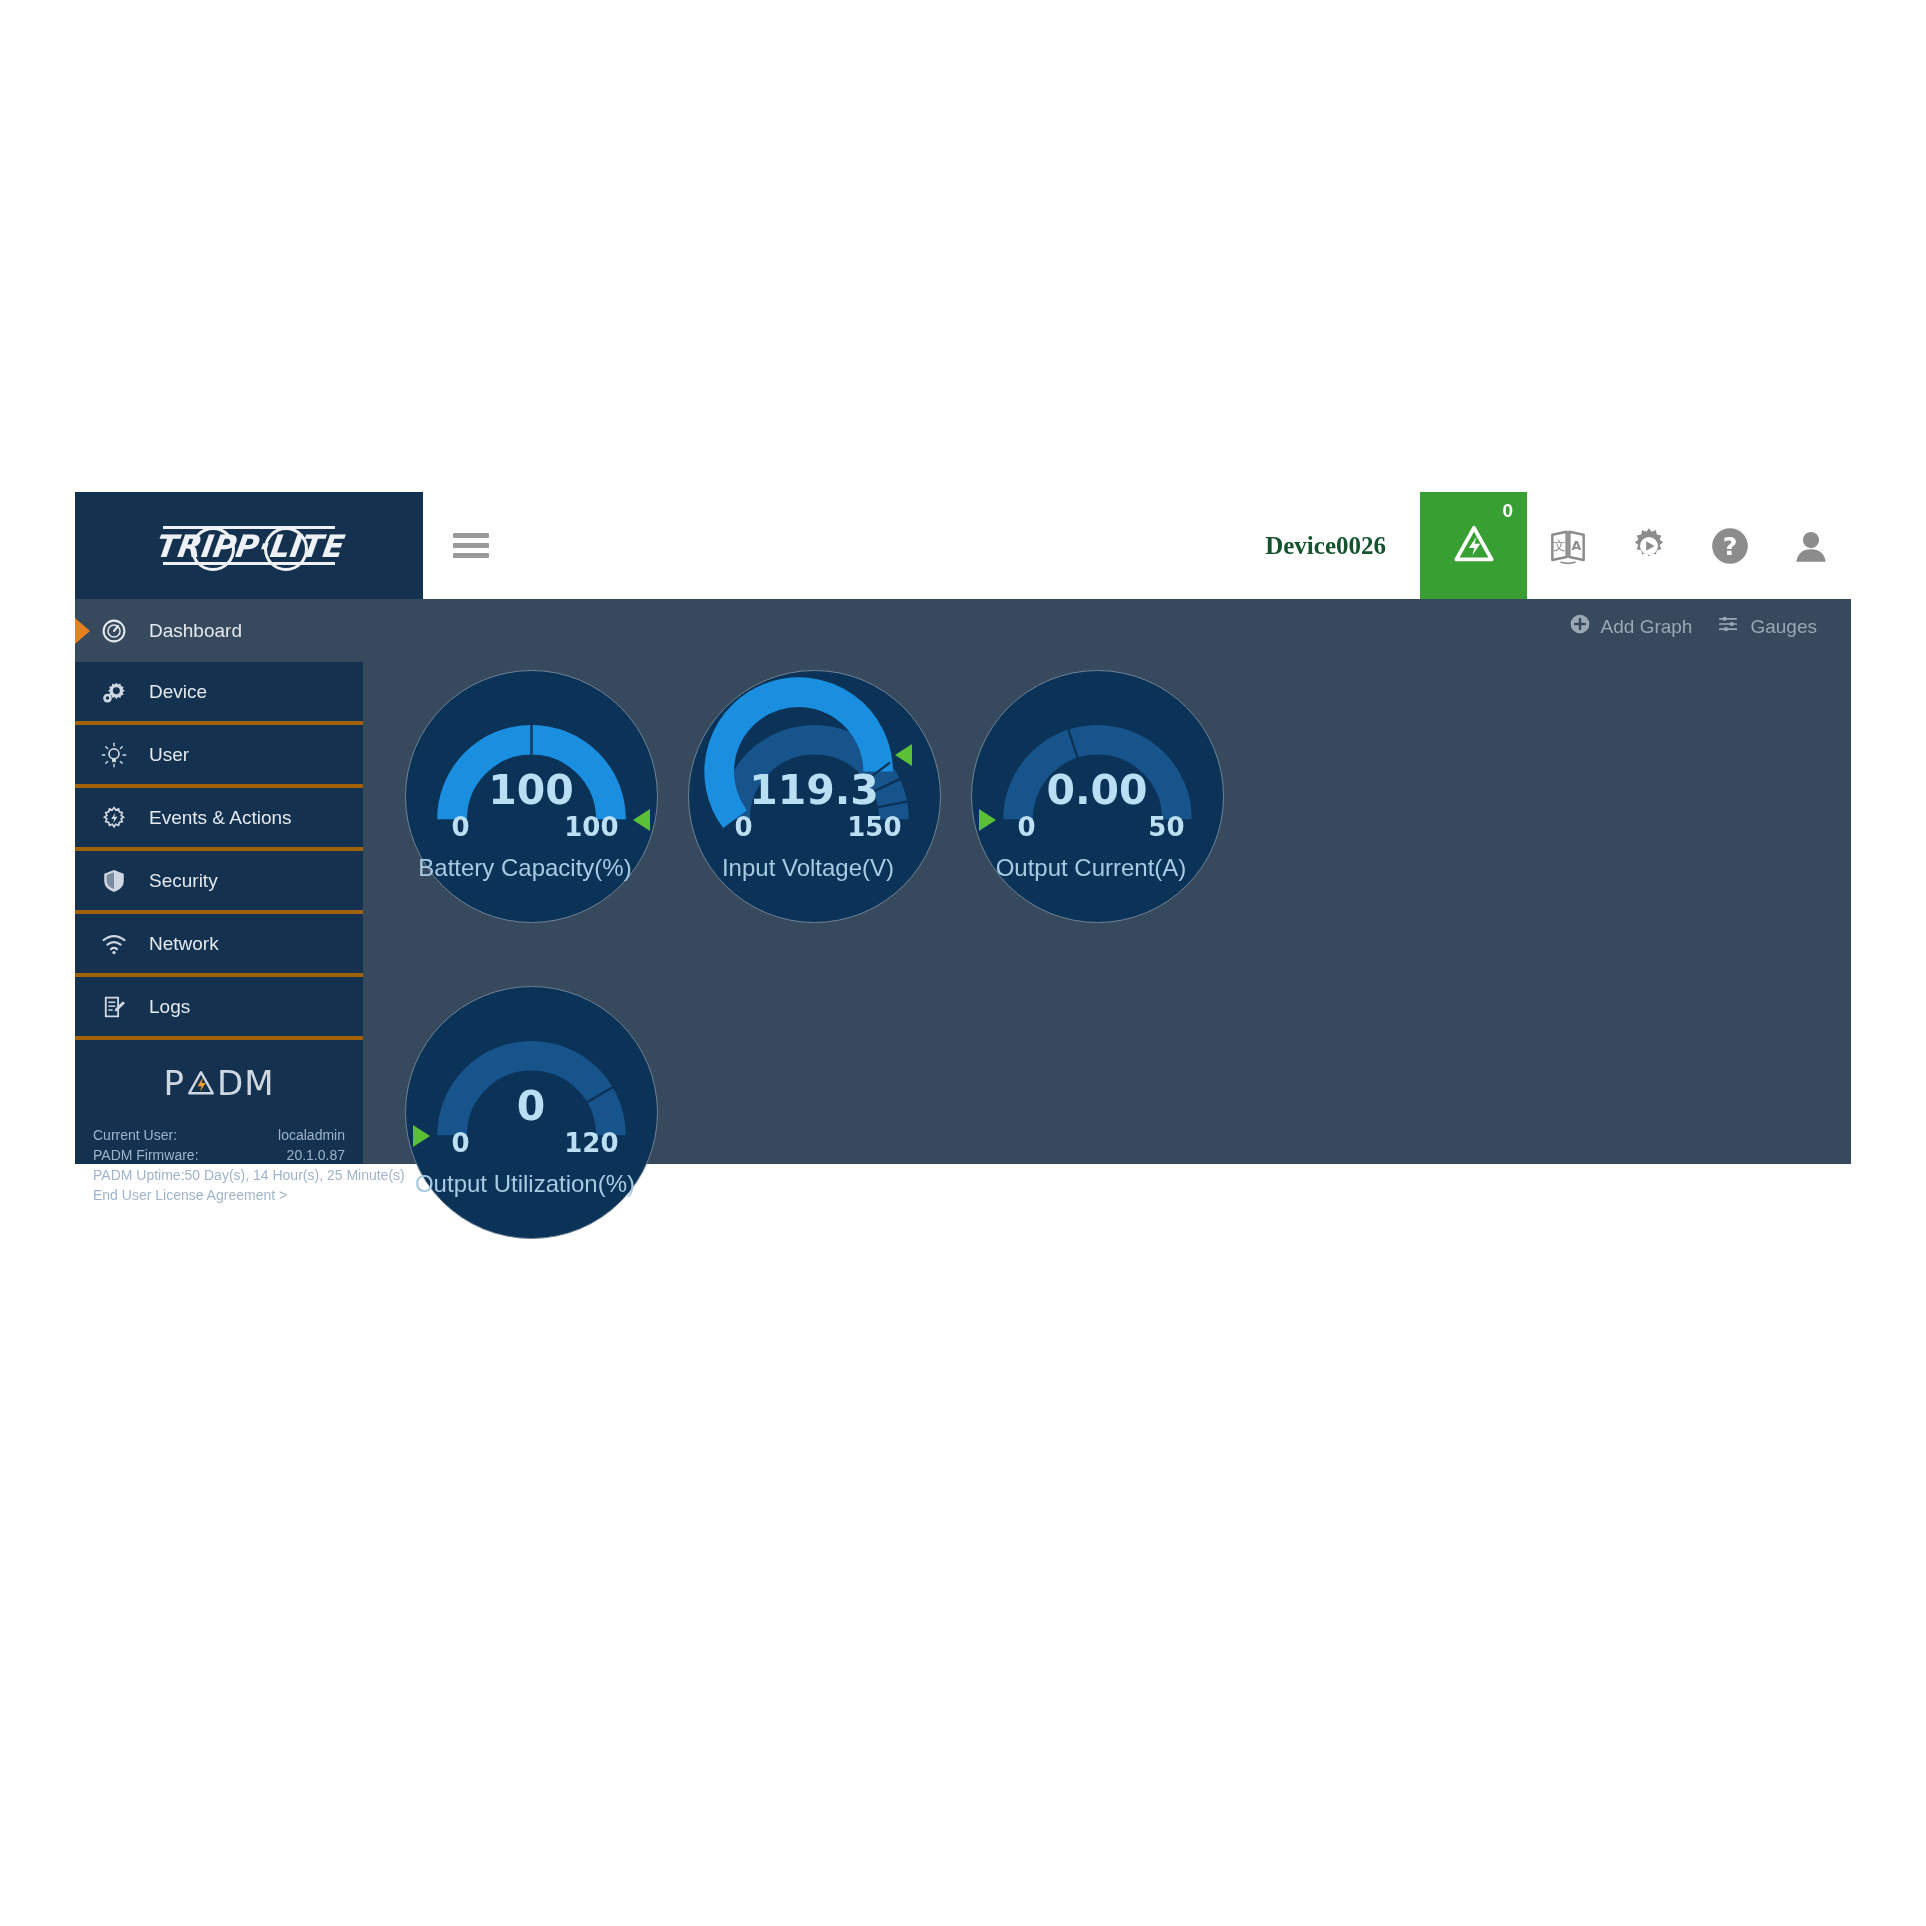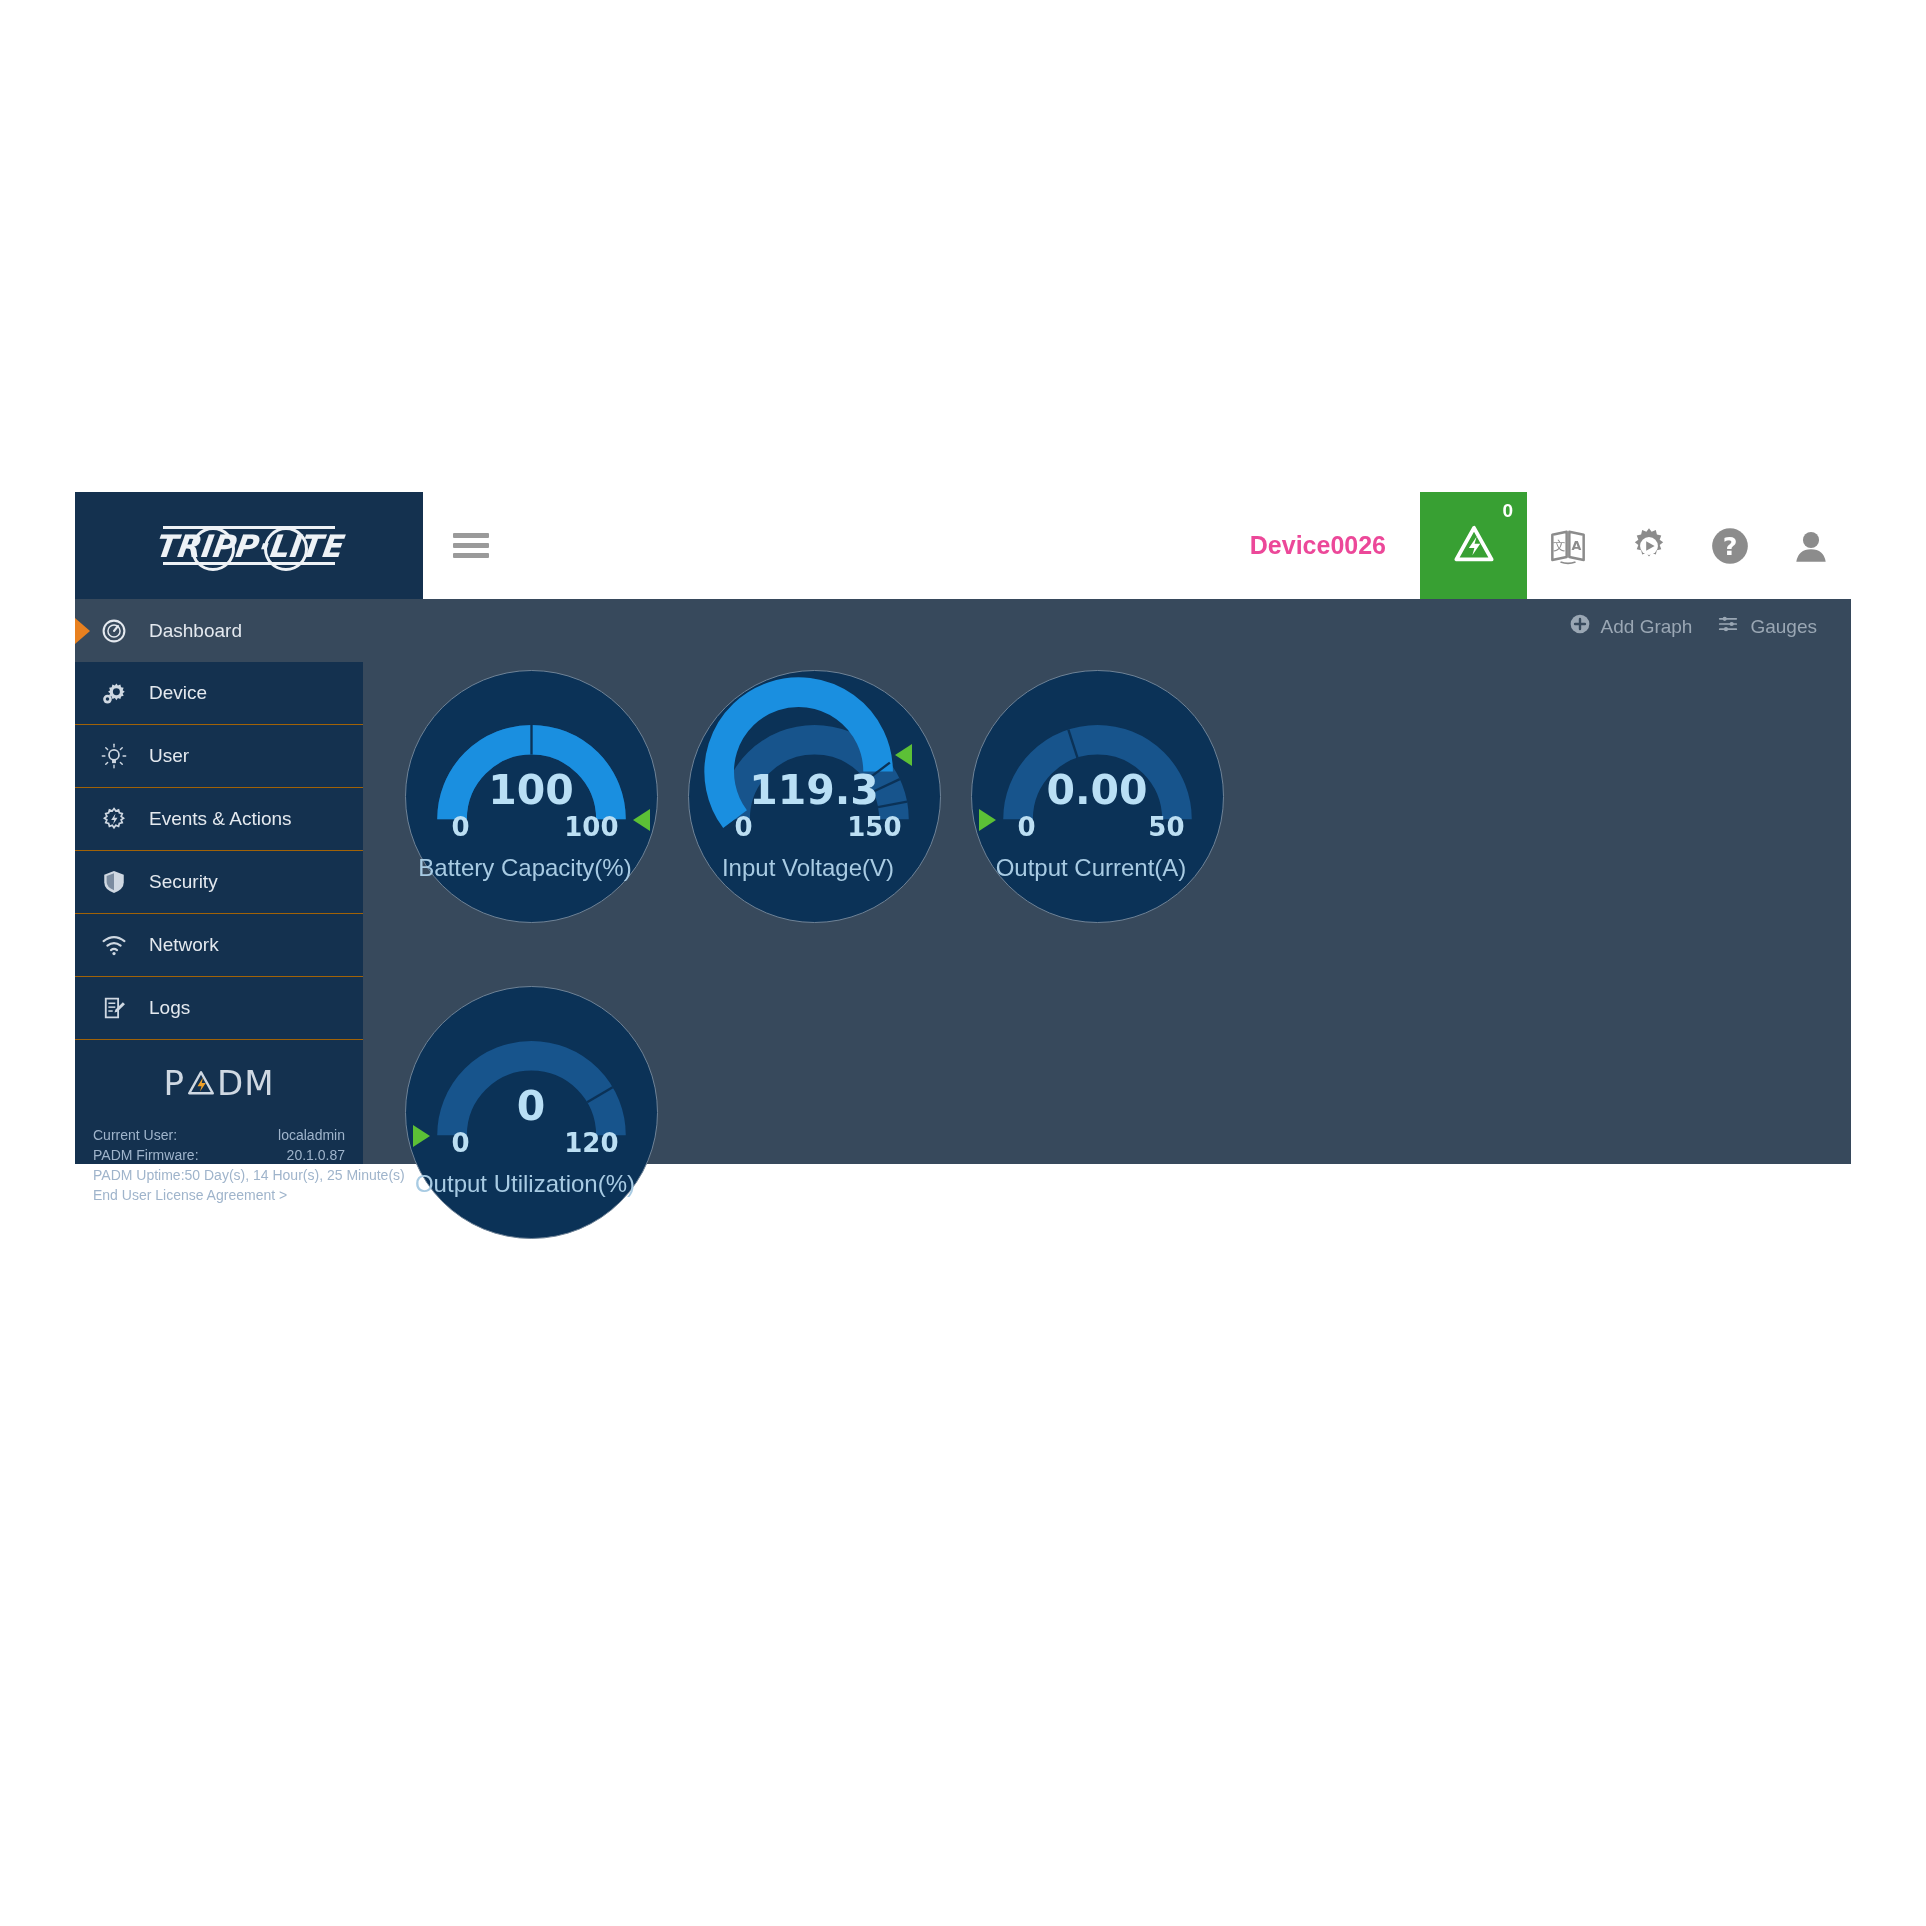--- a/index.html
+++ b/index.html
@@ -94,24 +94,24 @@
     height: 5px;
     background: #9a9a9a;
     border-radius: 1px;
     margin: 5px 0;
   }
   .topbar-spacer { flex: 1 1 auto; }
   .device-name {
     display: flex;
     align-items: center;
     padding: 0 34px;
-    color: #ec4899;
+    color: #14532d;
     font-weight: bold;
     font-size: 25px;
-    font-family: Liberation Sans, sans-serif;
+    font-family: Liberation Serif, serif;
     white-space: nowrap;
   }
   .alarm-tile {
     width: 107px;
     background: #38a033;
     position: relative;
     display: flex;
     align-items: center;
     justify-content: center;
     flex: 0 0 auto;
@@ -149,21 +149,21 @@
     flex: 0 0 auto;
     display: flex;
     flex-direction: column;
     position: relative;
   }
   .nav-item {
     height: 63px;
     display: flex;
     align-items: center;
     padding-left: 26px;
-    border-bottom: 1px solid #a16207;
+    border-bottom: 4px solid #a16207;
     color: #e4e9ef;
     font-size: 19px;
     position: relative;
     cursor: pointer;
     box-sizing: border-box;
     flex: 0 0 auto;
   }
   .nav-item.active {
     background: #37495c;
     border-bottom: none;

